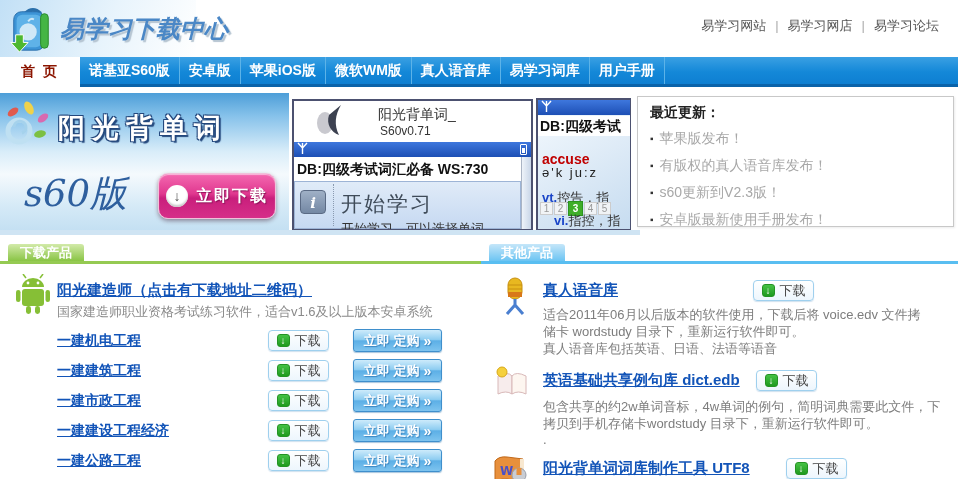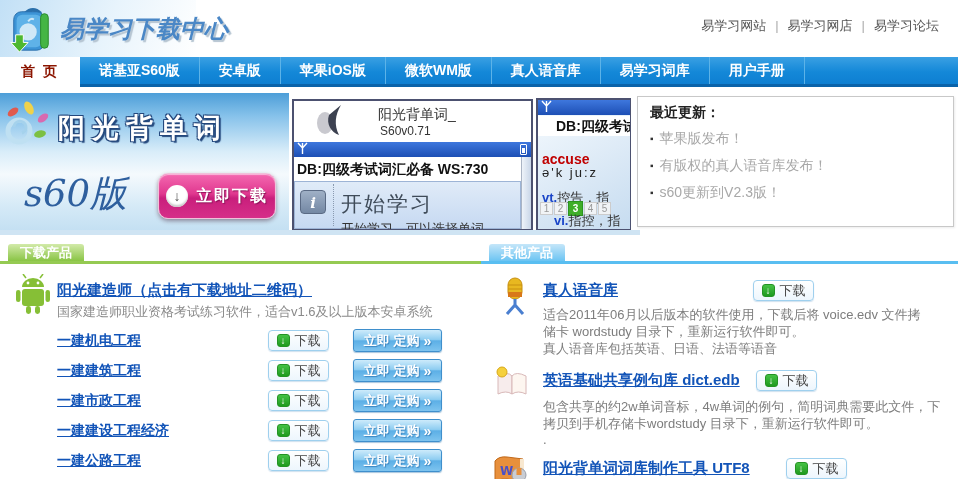--- a/index.html
+++ b/index.html
@@ -17,21 +17,21 @@
   .logo-title { font-size:24px; font-weight:bold; font-style:italic; color:#4a87c6;
     text-shadow:2px 2px 1px #b5c4d1; white-space:nowrap; }
   .top-links { position:absolute; right:10px; top:17px; font-size:13px; color:#555; white-space:nowrap; }
   .top-links a { color:#555; margin:0 9px; cursor:pointer; }
   .top-links .sep { color:#aaa; }
 
   
   .nav { position:absolute; left:0; top:57px; width:958px; height:30px;
     background:linear-gradient(180deg,#3aa0e3 0%,#1488d8 55%,#0e7fd1 100%);
     border-bottom:3px solid #0a63a9; display:flex; }
-  .nav-item { padding:0 19px; line-height:27px; color:#fff; font-size:14px; font-weight:bold;
+  .nav-item { padding:0 9px; line-height:27px; color:#fff; font-size:14px; font-weight:bold;
     border-right:1px solid #5cb3e8; cursor:pointer; white-space:nowrap; }
   .nav-item.active { background:#fff; color:#8b1500; height:30px; line-height:28px;
     padding:0 21px; margin-bottom:-3px; border-right:none; letter-spacing:2px; }
 
   
   .banner { position:absolute; left:0; top:93px; width:289px; height:140px; overflow:hidden; cursor:pointer;
     background:linear-gradient(180deg,#4d9ed8 0%,#85c1ea 16%,#d9edf9 42%,#f5fafd 58%,#d6eaf7 80%,#c2dff2 100%); }
   .banner-sun { position:absolute; left:2px; top:8px; width:52px; height:52px; }
   .banner-title { position:absolute; left:58px; top:17px; font-size:27px; font-weight:bold; color:#fff;
     letter-spacing:7px; white-space:nowrap;
@@ -72,21 +72,21 @@
     background:linear-gradient(180deg,#9fb0c6,#7488a4); border:1px solid #5a6a84; color:#fff;
     font-family:"DejaVu Serif","Liberation Serif",serif; font-style:italic; font-weight:bold;
     font-size:15px; text-align:center; line-height:24px; }
   .s-divider { position:absolute; left:38px; top:2px; bottom:2px; border-left:1px dotted #8a9ab0; }
   .s-menu { position:absolute; left:46px; top:8px; font-size:21px; color:#3f4b59; letter-spacing:2px; white-space:nowrap; }
   .s-hint { position:absolute; left:46px; top:38px; font-size:13px; color:#333; white-space:nowrap; }
 
   .s2-body { position:absolute; left:0; right:0; top:15px; bottom:0;
     background:linear-gradient(150deg,#f2f8fd 0%,#d8e7f5 60%,#c6dcf0 100%); }
   .s2-db { position:absolute; left:0; right:0; top:1px; height:20px; background:#fff; font-size:14px;
-    font-weight:bold; color:#111; line-height:20px; padding-left:18px; white-space:nowrap; overflow:hidden; }
+    font-weight:bold; color:#111; line-height:20px; padding-left:2px; white-space:nowrap; overflow:hidden; }
   .s2-word { position:absolute; left:4px; top:36px; color:#c00000; font-weight:bold; font-size:14px; }
   .s2-phon { position:absolute; left:4px; top:50px; color:#222; font-size:13px; letter-spacing:2px; white-space:nowrap; }
   .s2-m1 { position:absolute; left:4px; top:74px; font-size:13px; color:#333; white-space:nowrap; }
   .s2-m2 { position:absolute; left:16px; top:97px; font-size:13px; color:#333; white-space:nowrap; }
   .s2-pos { color:#1a45c8; font-weight:bold; }
   .s2-pages { position:absolute; left:2px; top:86px; display:flex; gap:1px; align-items:center; }
   .s2-page { width:13px; height:13px; background:rgba(246,246,246,.85); border:1px solid #ccc;
     color:#999; font-size:10px; text-align:center; line-height:11px; }
   .s2-page.active { width:15px; height:15px; background:#3fae29; border-color:#2d9420; color:#fff;
     font-weight:bold; line-height:13px; }
@@ -232,20 +232,21 @@
       </div>
       <div class="s2-m2"><span class="s2-pos">vi.</span><span>指控，指</span></div>
     </div>
   </div>
 
   <div class="updates">
     <div class="updates-title">最近更新：</div>
     <div class="update-item"><span class="bullet">▪</span><span>苹果版发布！</span></div>
     <div class="update-item"><span class="bullet">▪</span><span>有版权的真人语音库发布！</span></div>
     <div class="update-item"><span class="bullet">▪</span><span>s60更新到V2.3版！</span></div>
+    <div class="update-item"><span class="bullet">▪</span><span>安卓版最新使用手册发布！</span></div>
   </div>
 
   <div class="row-divider"></div>
 
   <div class="sec-tab green">下载产品</div>
   <div class="sec-line green"></div>
   <div class="sec-tab blue">其他产品</div>
   <div class="sec-line blue"></div>
 
   <svg class="featured-icon" width="38" height="42" viewBox="0 0 38 42">

